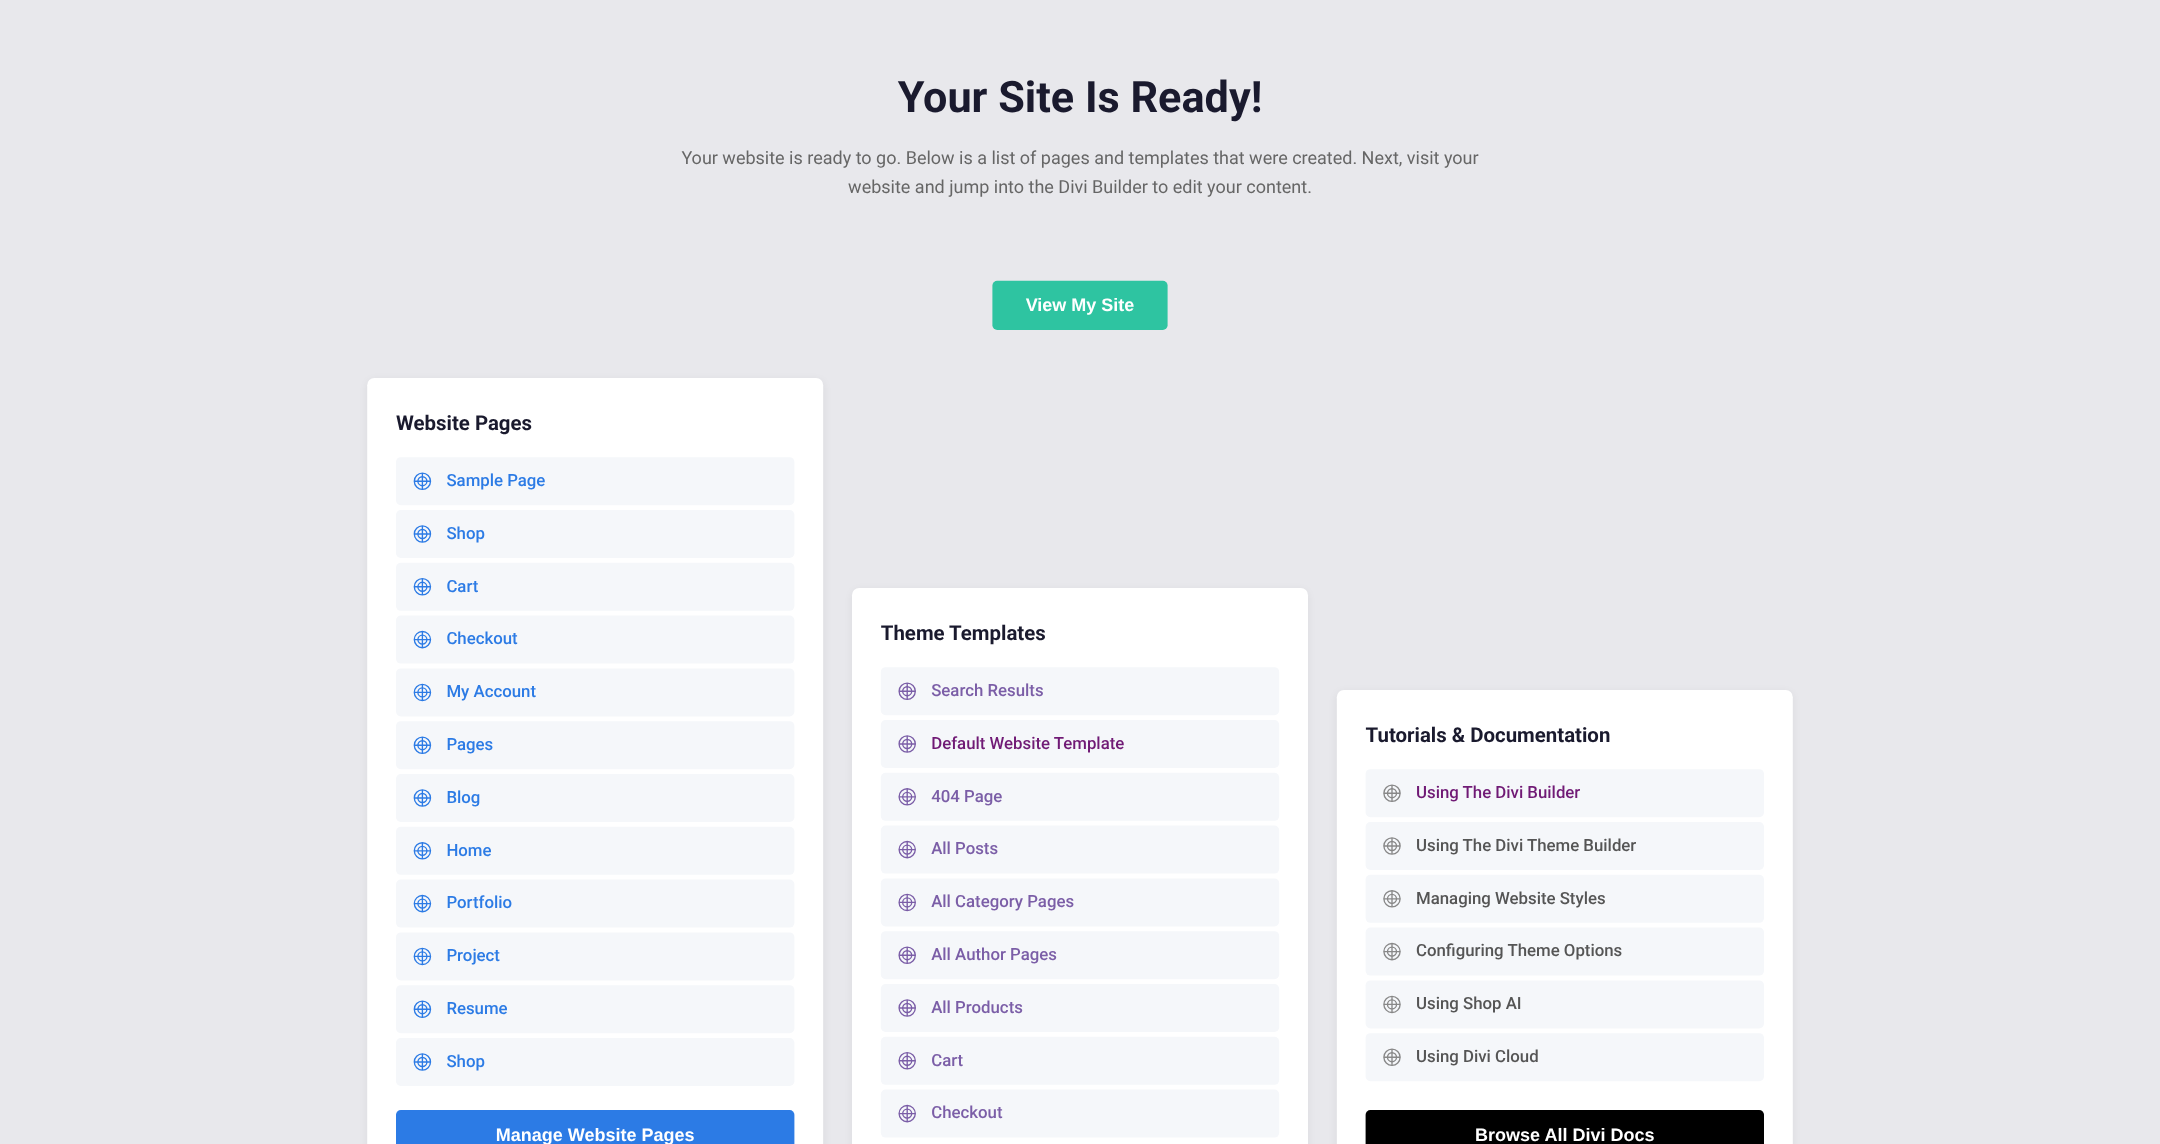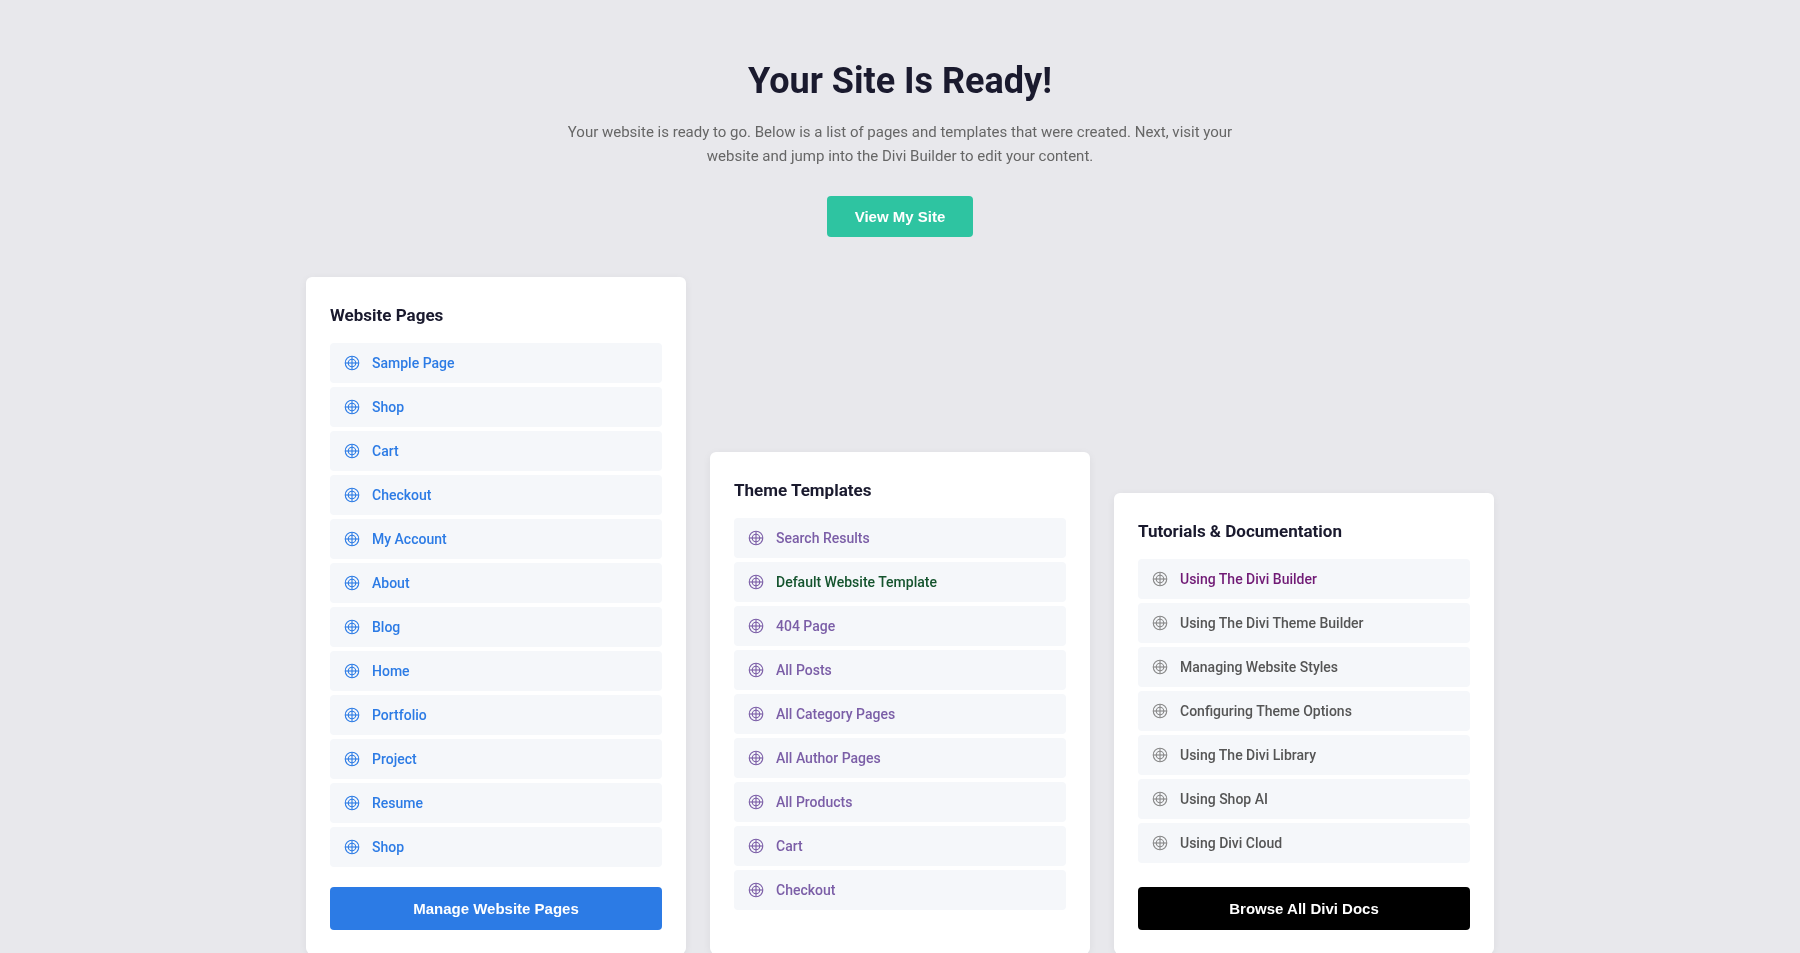--- a/index.html
+++ b/index.html
@@ -33,20 +33,21 @@
       display: inline-block;
       background: #2ec4a1;
       color: #fff;
       border: none;
       border-radius: 4px;
       padding: 12px 28px;
       font-size: 15px;
       font-weight: 600;
       cursor: pointer;
       text-decoration: none;
+      margin-top: 38px;
     }
 
     .cards-row {
       display: flex;
       gap: 24px;
       align-items: flex-end;
       max-width: 1200px;
       width: 100%;
       justify-content: center;
     }
@@ -226,21 +227,21 @@
         </div>
         <div class="list-item">
           <span class="item-icon">
             <svg class="divi-icon" viewBox="0 0 24 24" fill="none" xmlns="http://www.w3.org/2000/svg">
       <circle cx="12" cy="12" r="9" stroke="#2c7be5" stroke-width="1.5" fill="none"></circle>
       <circle cx="12" cy="12" r="5" stroke="#2c7be5" stroke-width="1.5" fill="none"></circle>
       <line x1="12" y1="3" x2="12" y2="21" stroke="#2c7be5" stroke-width="1.5"></line>
       <line x1="3" y1="12" x2="21" y2="12" stroke="#2c7be5" stroke-width="1.5"></line>
     </svg>
           </span>
-          <span class="item-label" style="color: rgb(44, 123, 229);">About</span>
+          <span class="item-label" style="color: rgb(44, 123, 229);">Pages</span>
         </div>
         <div class="list-item">
           <span class="item-icon">
             <svg class="divi-icon" viewBox="0 0 24 24" fill="none" xmlns="http://www.w3.org/2000/svg">
       <circle cx="12" cy="12" r="9" stroke="#2c7be5" stroke-width="1.5" fill="none"></circle>
       <circle cx="12" cy="12" r="5" stroke="#2c7be5" stroke-width="1.5" fill="none"></circle>
       <line x1="12" y1="3" x2="12" y2="21" stroke="#2c7be5" stroke-width="1.5"></line>
       <line x1="3" y1="12" x2="21" y2="12" stroke="#2c7be5" stroke-width="1.5"></line>
     </svg>
           </span>
@@ -321,21 +322,21 @@
         </div>
         <div class="list-item">
           <span class="item-icon">
             <svg class="divi-icon" viewBox="0 0 24 24" fill="none" xmlns="http://www.w3.org/2000/svg">
       <circle cx="12" cy="12" r="9" stroke="#7b5ea7" stroke-width="1.5" fill="none"></circle>
       <circle cx="12" cy="12" r="5" stroke="#7b5ea7" stroke-width="1.5" fill="none"></circle>
       <line x1="12" y1="3" x2="12" y2="21" stroke="#7b5ea7" stroke-width="1.5"></line>
       <line x1="3" y1="12" x2="21" y2="12" stroke="#7b5ea7" stroke-width="1.5"></line>
     </svg>
           </span>
-          <span class="item-label" style="color: #14532d;">Default Website Template</span>
+          <span class="item-label" style="color: #701a75;">Default Website Template</span>
         </div>
         <div class="list-item">
           <span class="item-icon">
             <svg class="divi-icon" viewBox="0 0 24 24" fill="none" xmlns="http://www.w3.org/2000/svg">
       <circle cx="12" cy="12" r="9" stroke="#7b5ea7" stroke-width="1.5" fill="none"></circle>
       <circle cx="12" cy="12" r="5" stroke="#7b5ea7" stroke-width="1.5" fill="none"></circle>
       <line x1="12" y1="3" x2="12" y2="21" stroke="#7b5ea7" stroke-width="1.5"></line>
       <line x1="3" y1="12" x2="21" y2="12" stroke="#7b5ea7" stroke-width="1.5"></line>
     </svg>
           </span>
@@ -459,31 +460,20 @@
         </div>
         <div class="list-item">
           <span class="item-icon">
             <svg class="divi-icon" viewBox="0 0 24 24" fill="none" xmlns="http://www.w3.org/2000/svg">
       <circle cx="12" cy="12" r="9" stroke="#888" stroke-width="1.5" fill="none"></circle>
       <circle cx="12" cy="12" r="5" stroke="#888" stroke-width="1.5" fill="none"></circle>
       <line x1="12" y1="3" x2="12" y2="21" stroke="#888" stroke-width="1.5"></line>
       <line x1="3" y1="12" x2="21" y2="12" stroke="#888" stroke-width="1.5"></line>
     </svg>
           </span>
-          <span class="item-label" style="color: rgb(85, 85, 85);">Using The Divi Library</span>
-        </div>
-        <div class="list-item">
-          <span class="item-icon">
-            <svg class="divi-icon" viewBox="0 0 24 24" fill="none" xmlns="http://www.w3.org/2000/svg">
-      <circle cx="12" cy="12" r="9" stroke="#888" stroke-width="1.5" fill="none"></circle>
-      <circle cx="12" cy="12" r="5" stroke="#888" stroke-width="1.5" fill="none"></circle>
-      <line x1="12" y1="3" x2="12" y2="21" stroke="#888" stroke-width="1.5"></line>
-      <line x1="3" y1="12" x2="21" y2="12" stroke="#888" stroke-width="1.5"></line>
-    </svg>
-          </span>
           <span class="item-label" style="color: rgb(85, 85, 85);">Using Shop AI</span>
         </div>
         <div class="list-item">
           <span class="item-icon">
             <svg class="divi-icon" viewBox="0 0 24 24" fill="none" xmlns="http://www.w3.org/2000/svg">
       <circle cx="12" cy="12" r="9" stroke="#888" stroke-width="1.5" fill="none"></circle>
       <circle cx="12" cy="12" r="5" stroke="#888" stroke-width="1.5" fill="none"></circle>
       <line x1="12" y1="3" x2="12" y2="21" stroke="#888" stroke-width="1.5"></line>
       <line x1="3" y1="12" x2="21" y2="12" stroke="#888" stroke-width="1.5"></line>
     </svg>

